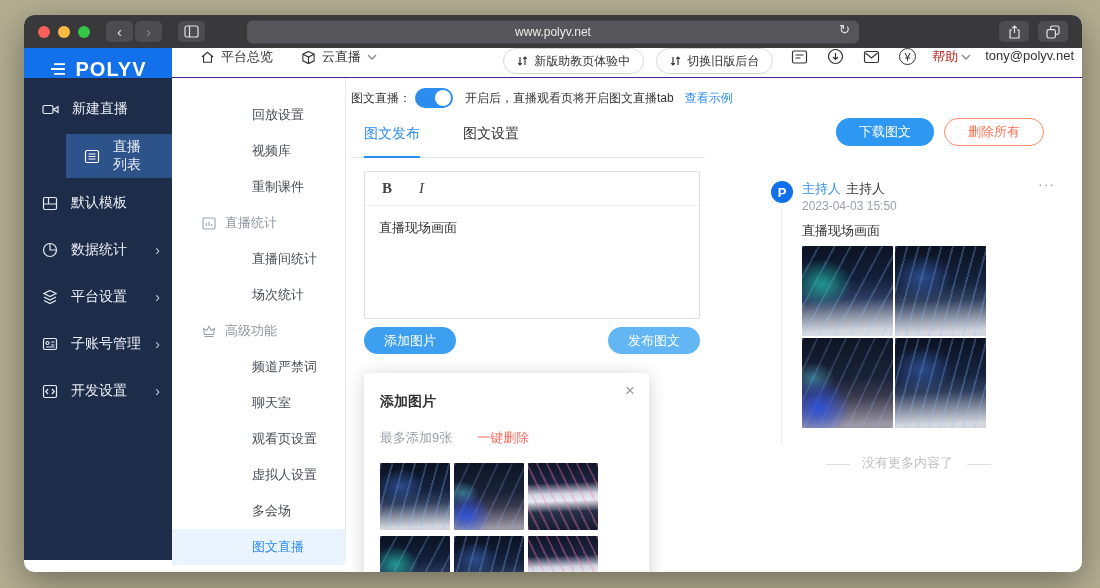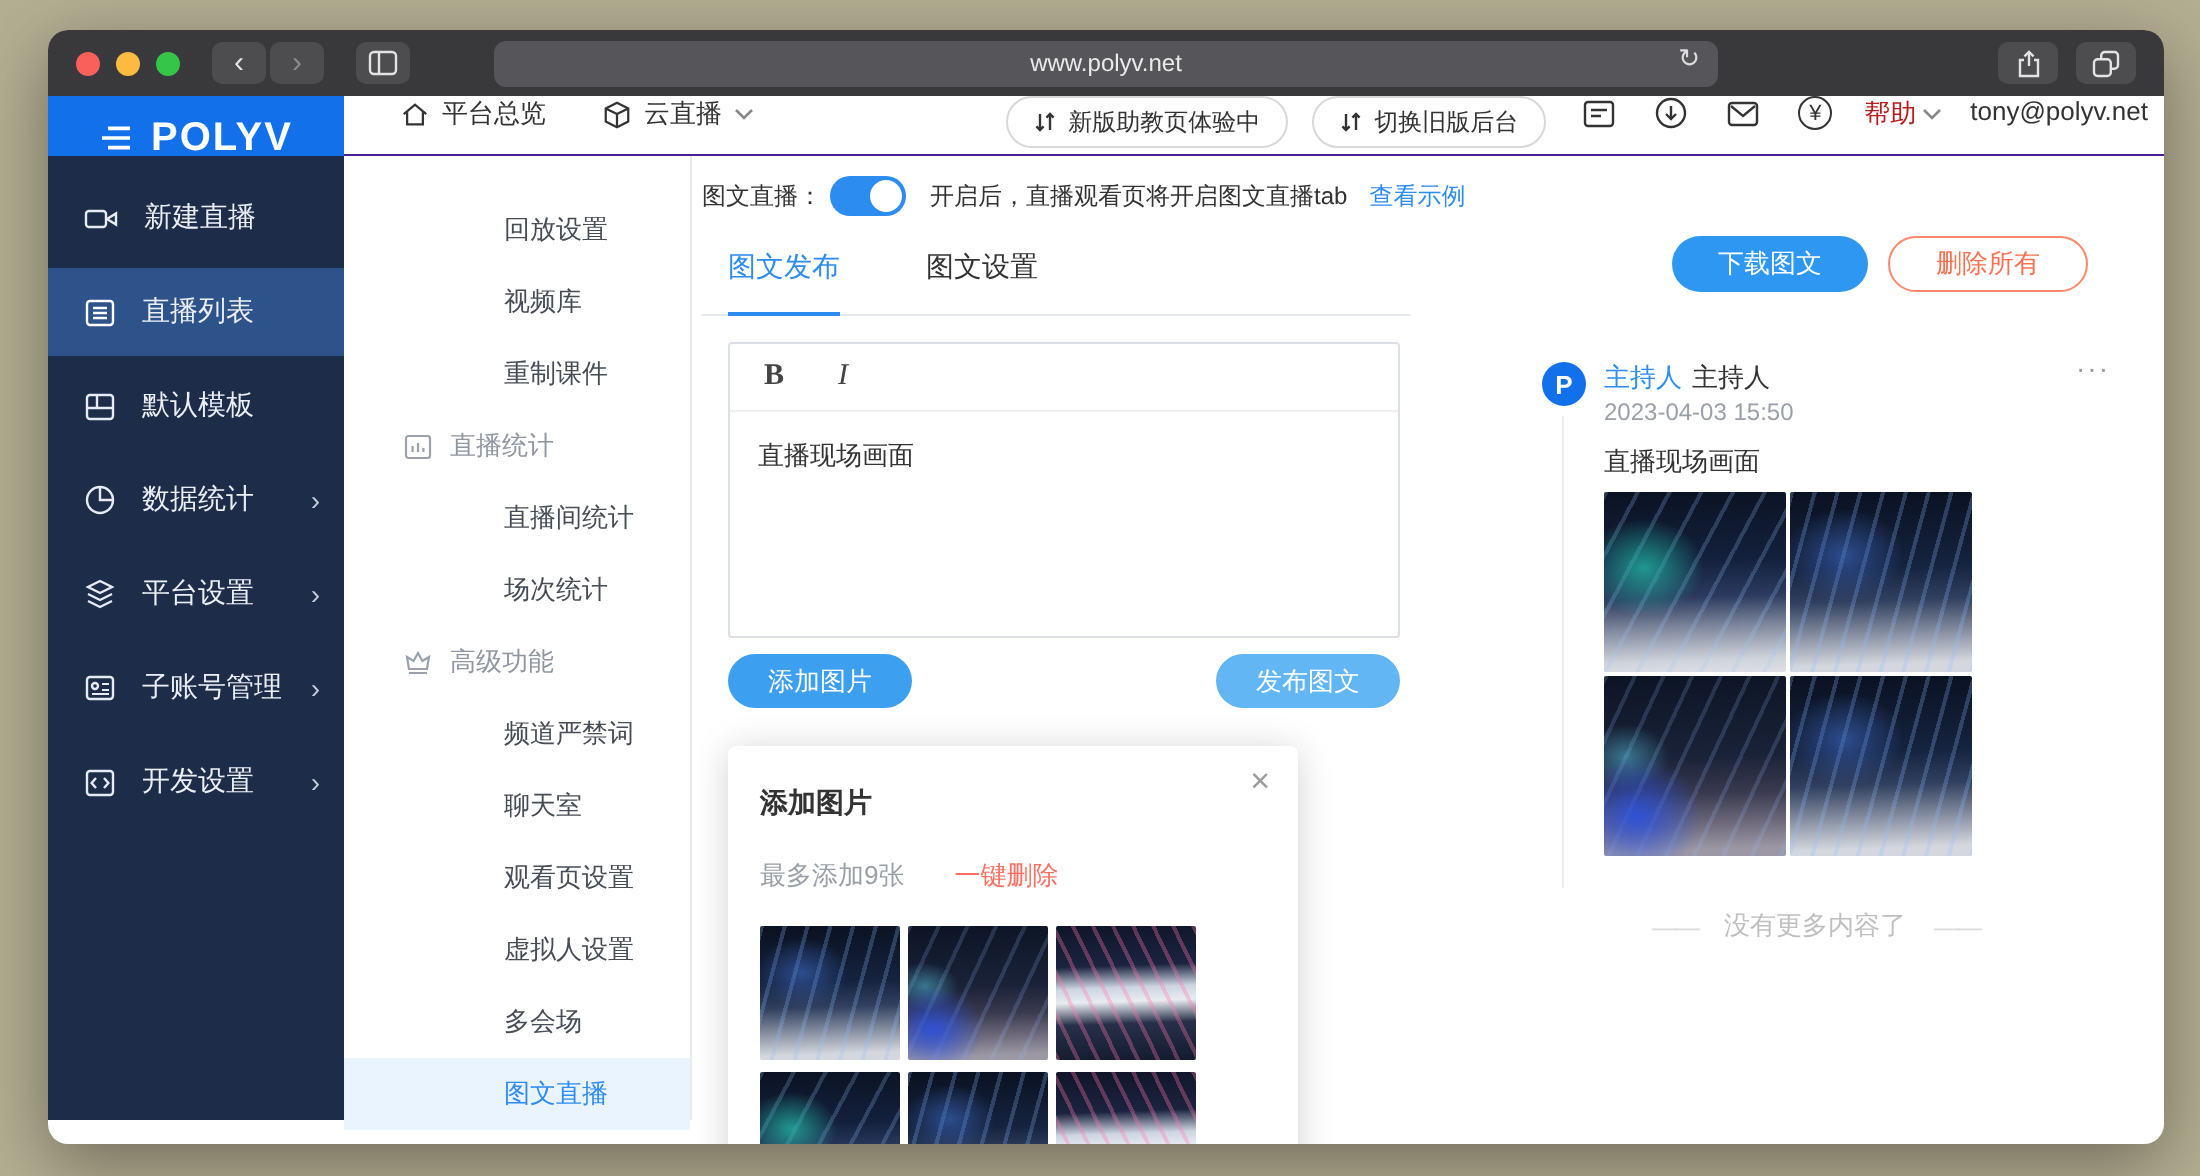--- a/index.html
+++ b/index.html
@@ -39,21 +39,21 @@
   .yen { width: 17px; height: 17px; border: 1.3px solid #333; border-radius: 50%; font-size: 11px;
     display: flex; align-items: center; justify-content: center; color: #333; }
   .help { display: flex; align-items: center; gap: 3px; font-size: 13px; color: #b91c1c; margin-right: 14px; }
   .account { font-size: 13px; color: #333; margin-right: 8px; white-space: nowrap; }
   .spacer { flex: 1; }
   
   .body-row { display: flex; height: 482px; }
   .sidebar { width: 148px; background: #1d2c48; padding-top: 9px; flex-shrink: 0; }
   .sb-item { height: 44px; margin-bottom: 3px; display: flex; align-items: center; padding: 0 12px 0 18px; gap: 13px;
     color: #eaeef6; font-size: 14px; }
-  .sb-item.active { background: #2e538a; }
+  .sb-item.active { background: #2e538a; margin-left: 42px; }
   .sb-arrow { margin-left: auto; color: #c6cedd; font-size: 14px; }
   .submenu { width: 174px; background: #fff; border-right: 1px solid #e9e9e9; padding-top: 19px; flex-shrink: 0; }
   .sm-item { height: 36px; display: flex; align-items: center; padding-left: 80px; font-size: 13px; color: #474d56; }
   .sm-section { padding-left: 30px; color: #8f96a1; gap: 9px; }
   .sm-item.active { background: #e9f4fe; color: #2f8cf4; }
   .content { flex: 1; position: relative; background: #fff; padding: 6px 0 0 5px; }
   
   .left-col { width: 354px; }
   .toggle-row { display: flex; align-items: center; font-size: 12px; color: #333; white-space: nowrap; padding-top: 4px; }
   .toggle { width: 38px; height: 20px; border-radius: 10px; background: #2d8cf0; position: relative; margin: 0 12px 0 4px; flex-shrink: 0; }

